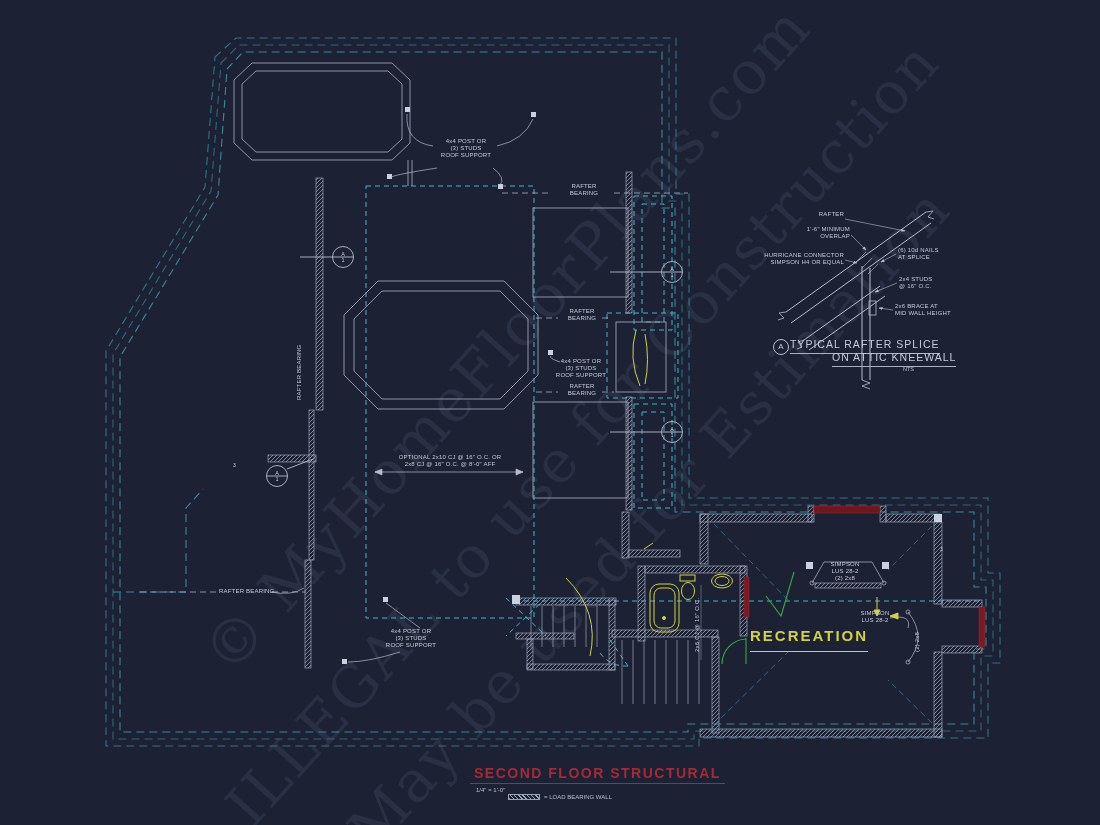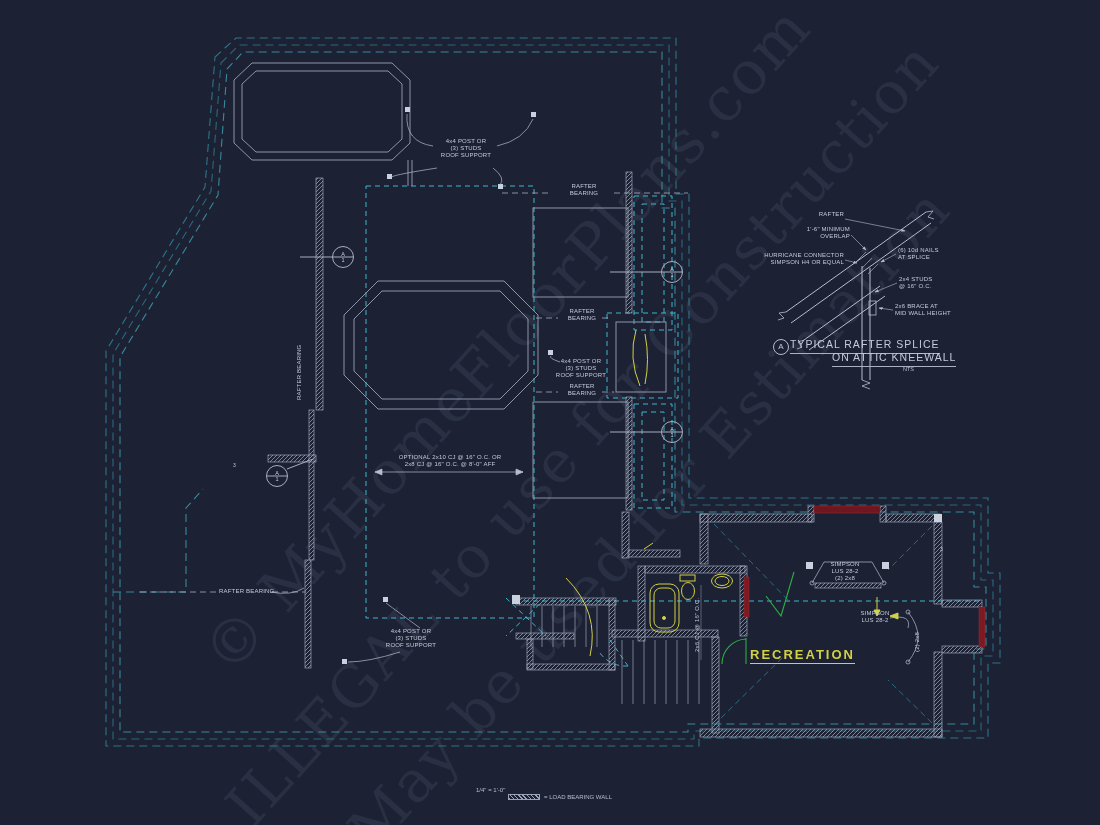--- a/index.html
+++ b/index.html
@@ -7,22 +7,22 @@
           font-family:"Liberation Sans",sans-serif;}
   .wm{position:absolute;font-family:"DejaVu Serif",serif;color:rgba(190,198,222,0.09);
       white-space:nowrap;transform:rotate(-48deg);transform-origin:0 50%;letter-spacing:2px;}
   svg{position:absolute;left:0;top:0;z-index:2;}
   .lbl{position:absolute;z-index:3;font-size:6px;line-height:7px;letter-spacing:.2px;
        color:#c4cad9;white-space:pre-line;text-align:center;}
   .lbl.left{text-align:left;} .lbl.right{text-align:right;}
   .vert{transform:rotate(-90deg);transform-origin:0 0;white-space:nowrap;}
   .callout{position:absolute;z-index:3;width:22px;height:22px;display:flex;flex-direction:column;
            align-items:center;justify-content:center;font-size:5.5px;line-height:6px;color:#c4cad9;}
-  .recreation{position:absolute;z-index:3;font-size:13px;letter-spacing:2px;color:#d2d044;
-              border-bottom:1px solid #d2d044;padding-bottom:1px;font-weight:bold;margin-top:20px;}
+  .recreation{position:absolute;z-index:3;font-size:15px;letter-spacing:2px;color:#d2d044;
+              border-bottom:1px solid #d2d044;padding-bottom:7px;font-weight:bold;}
   .det-title{position:absolute;z-index:3;font-size:10.5px;letter-spacing:1px;color:#c4cad9;
              border-bottom:1px solid #aab1c2;padding-bottom:3px;}
   .nts{position:absolute;z-index:3;font-size:5.5px;color:#b8bfce;}
   .main-title{position:absolute;z-index:3;font-size:14px;font-weight:bold;letter-spacing:1.5px;
               color:#a62a33;border-bottom:1.5px solid #a62a33;padding:0 4px 2px 4px;}
   .scale-note{position:absolute;z-index:3;font-size:6px;color:#b8bfce;}
   .legend{position:absolute;z-index:3;font-size:6px;color:#b8bfce;display:flex;align-items:center;gap:4px;}
   .legend .bar{display:inline-block;width:30px;height:4px;border:1px solid #9aa3b8;
       background:repeating-linear-gradient(45deg,#9aa3b8 0,#9aa3b8 1px,transparent 1px,transparent 3px);}
   .tiny{position:absolute;z-index:3;font-size:5px;color:#c4cad9;}
@@ -310,19 +310,20 @@
 @ 16" O.C.</div>
   <div class="lbl left" style="left:895px;top:303px;width:66px;">2x6 BRACE AT
 MID WALL HEIGHT</div>
   <div class="callout" style="left:770px;top:336px;">
     <span style="font-size:8px;">A</span>
   </div>
   <div class="det-title" style="left:790px;top:338px;">TYPICAL RAFTER SPLICE</div>
   <div class="det-title" style="left:832px;top:351px;">ON ATTIC KNEEWALL</div>
   <div class="nts" style="left:903px;top:366px;">NTS</div>
 
+  <div class="main-title" style="left:470px;top:765px;">SECOND FLOOR STRUCTURAL</div>
   <div class="scale-note" style="left:476px;top:787px;">1/4" = 1'-0"</div>
   <div class="legend" style="left:508px;top:794px;">
     <span class="bar"></span>
     <span>= LOAD BEARING WALL</span>
   </div>
 
 </div>
 
 </body></html>

